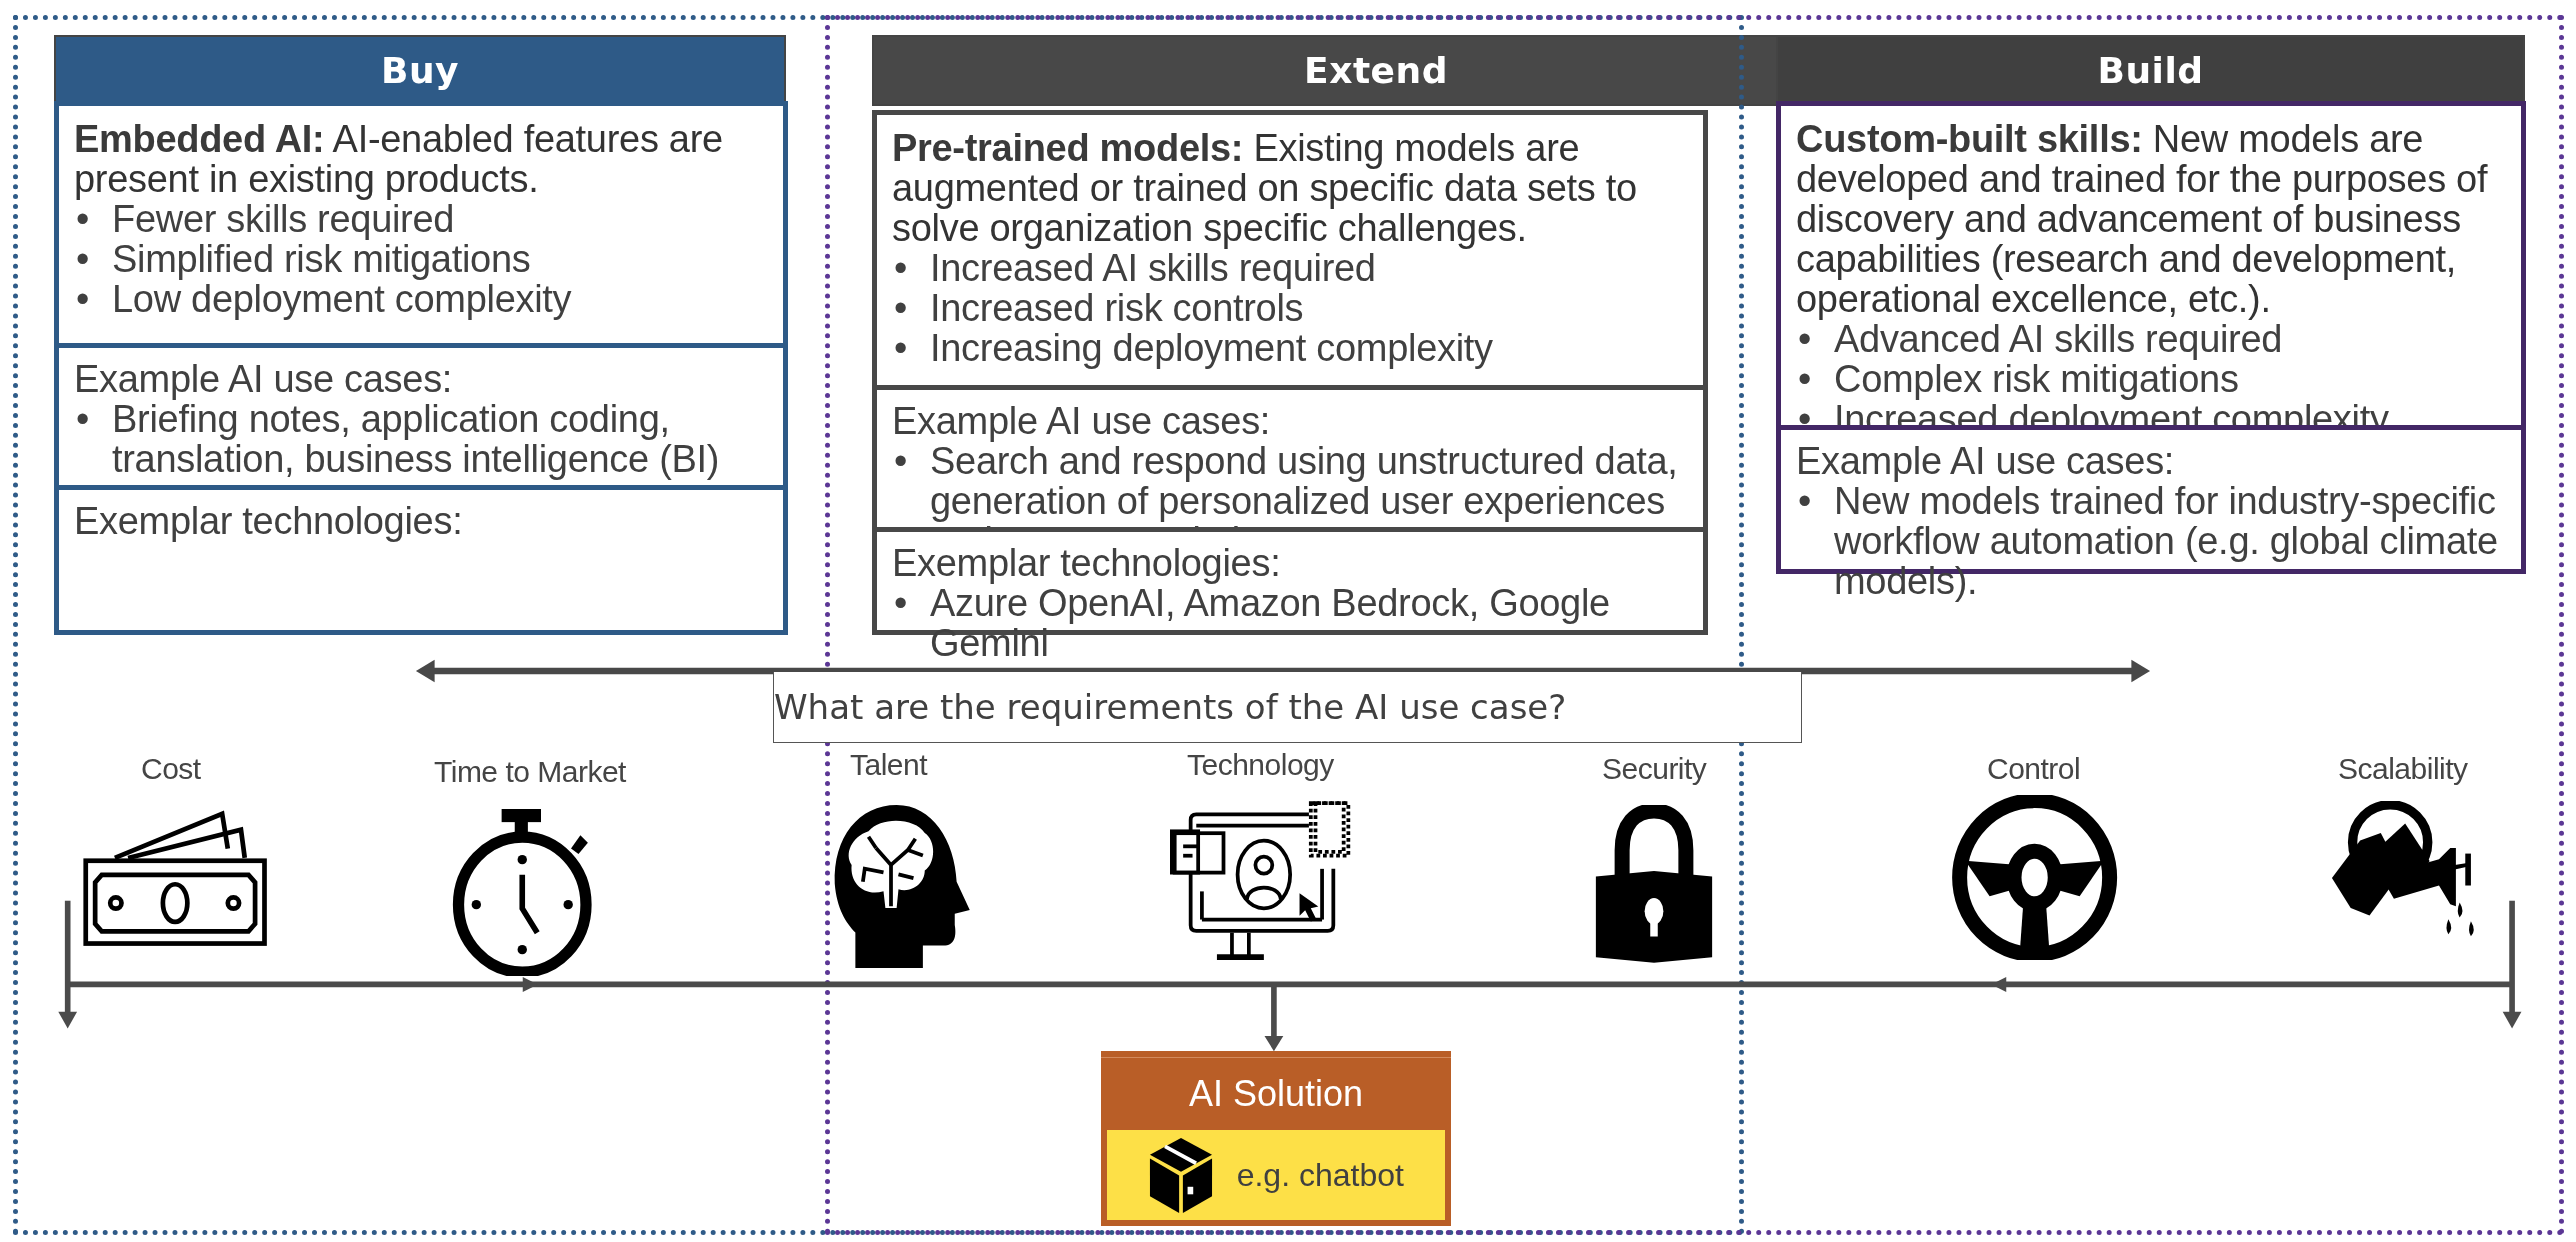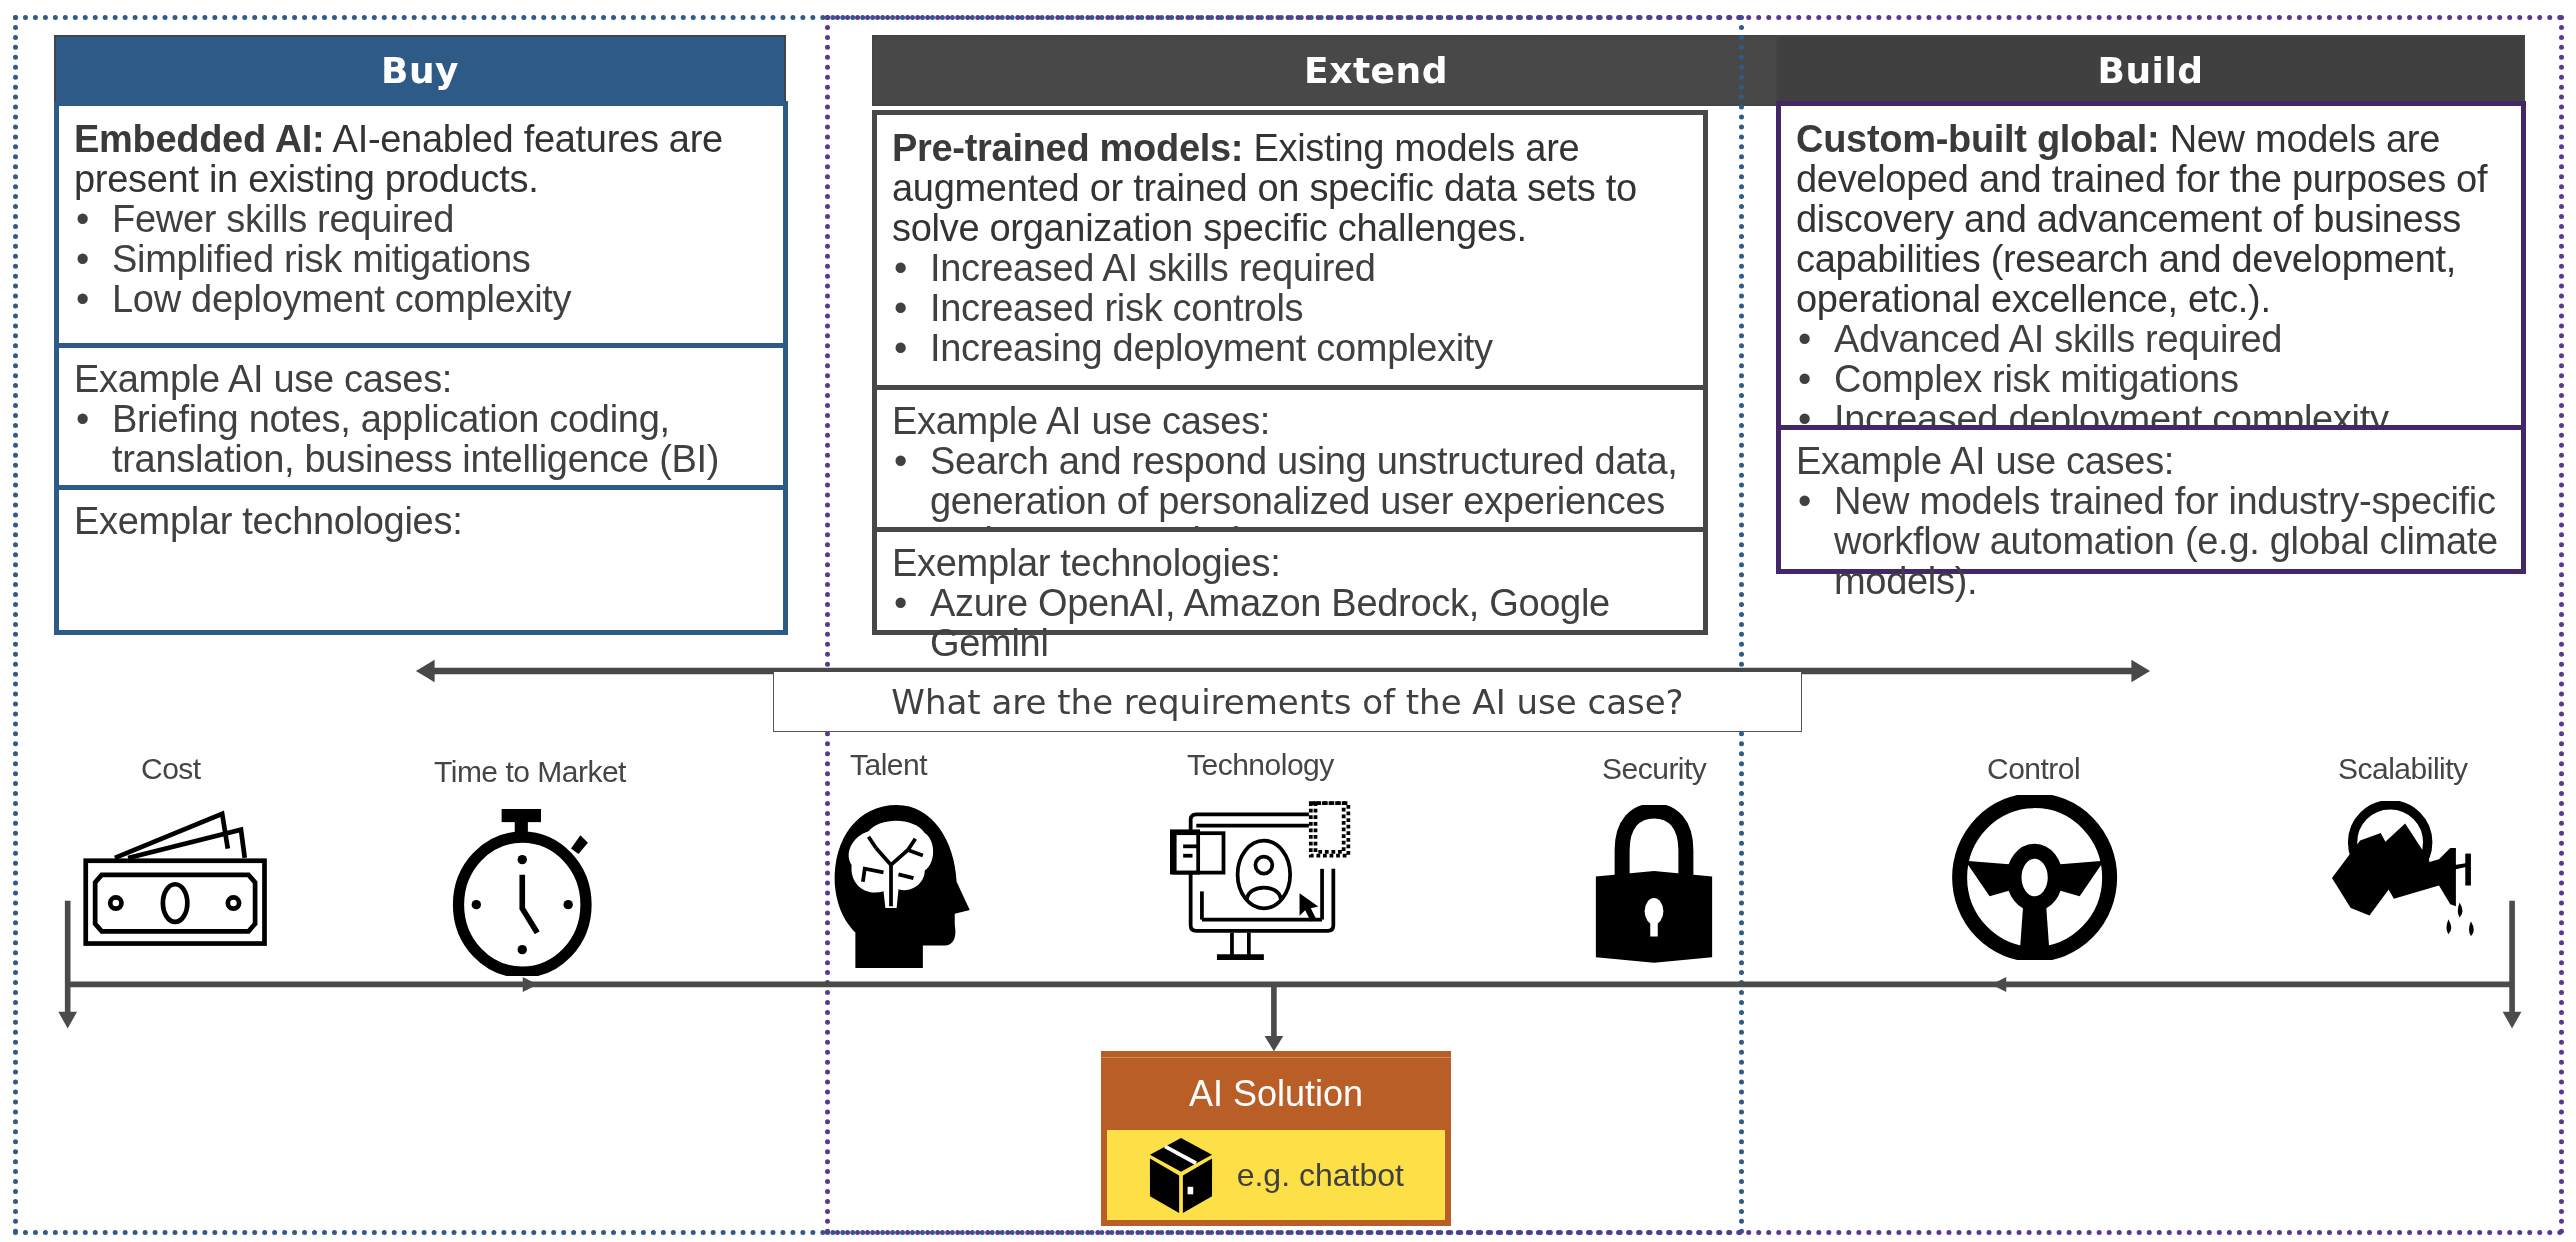--- a/index.html
+++ b/index.html
@@ -28,23 +28,23 @@
   .box .lead b { font-weight: bold; color: #3a3a3a; }
   .box ul { margin: 0; padding: 0; list-style: none; }
   .box li { position: relative; padding-left: 38px; }
   .box li::before { content: "\2022"; position: absolute; left: 1.9px; top: 0; color: #404040; }
   .b-buy { border-color: #2e5a87; }
   .b-extend { border-color: #484848; }
   .b-build { border-color: #432766; }
 
   
   .q-arrow { position: absolute; left: 404px; top: 658px; width: 1758px; height: 28px; z-index: 4; }
-  .q-box { position: absolute; left: 773px; top: 672px; width: 1029px; height: 60px;
+  .q-box { position: absolute; left: 773px; top: 672px; width: 1029px; height: 71px;
            border: 1.9px solid #555; border-top: none; background: #fff; box-sizing: border-box;
-           display: flex; align-items: center; justify-content: center;
+           display: flex; align-items: center; justify-content: flex-start;
            font-family: "DejaVu Sans", sans-serif; font-size: 34px; color: #404040; z-index: 5; }
 
   
   .req-label { position: absolute; font-size: 30px; color: #454545; white-space: nowrap;
                font-family: "Liberation Sans", sans-serif; letter-spacing: -0.5px; z-index: 6; }
   .req-icon { position: absolute; z-index: 6; }
 
   .flow { position: absolute; left: 0; top: 0; width: 2576px; height: 1243px; z-index: 4; pointer-events: none; }
 
   
@@ -105,21 +105,21 @@
   <div>Exemplar technologies:</div>
   <ul>
     <li>Azure OpenAI, Amazon Bedrock, Google Gemini</li>
   </ul>
 </div>
 
 <div class="col-header hdr-build">
   <span>Build</span>
 </div>
 <div class="box b-build" style="left:1776px; top:101px; width:750px; height:330px;">
-  <div class="lead"><b>Custom-built global:</b><span> New models are developed and trained for the purposes of discovery and advancement of business capabilities (research and development, operational excellence, etc.).</span></div>
+  <div class="lead"><b>Custom-built skills:</b><span> New models are developed and trained for the purposes of discovery and advancement of business capabilities (research and development, operational excellence, etc.).</span></div>
   <ul>
     <li>Advanced AI skills required</li>
     <li>Complex risk mitigations</li>
     <li>Increased deployment complexity</li>
   </ul>
 </div>
 <div class="box b-build" style="left:1776px; top:425px; width:750px; height:149px; padding-top:11.3px;">
   <div>Example AI use cases:</div>
   <ul>
     <li>New models trained for industry-specific workflow automation (e.g. global climate models).</li>

